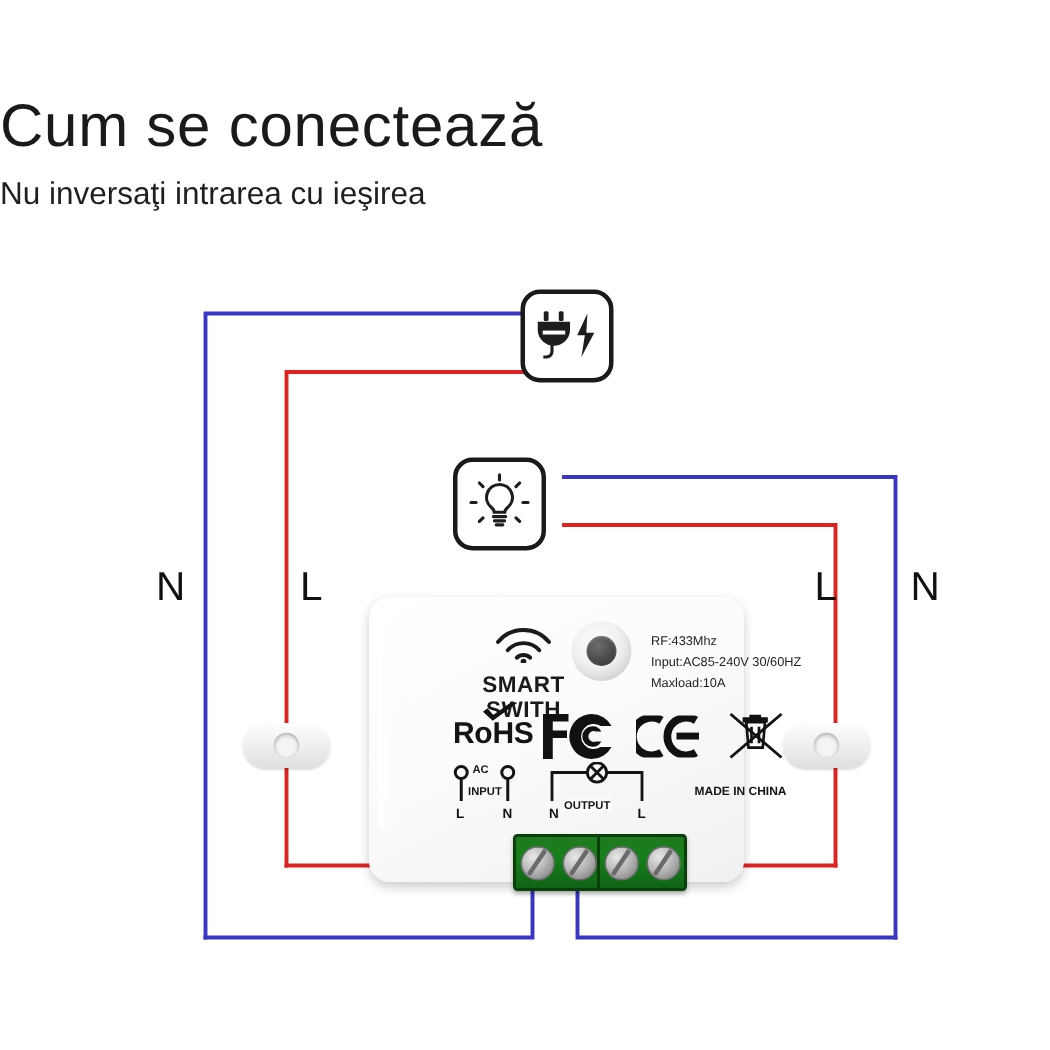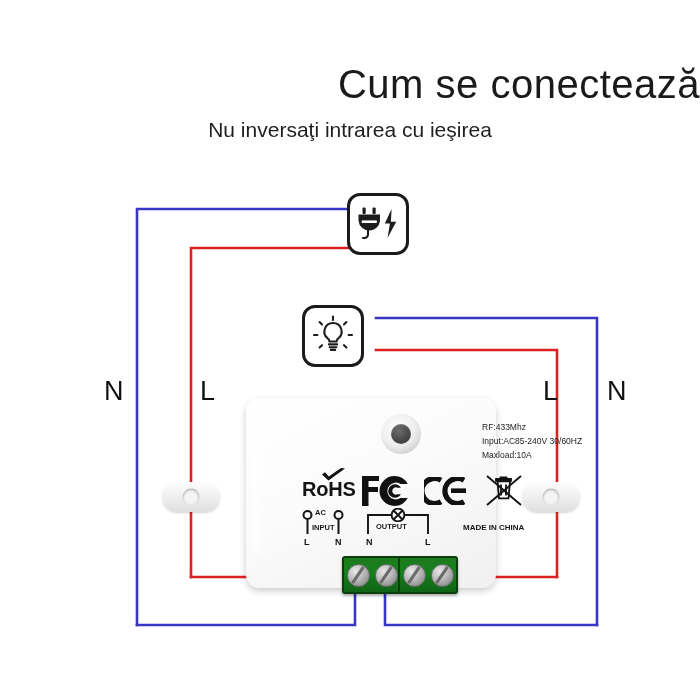--- a/index.html
+++ b/index.html
@@ -8,27 +8,26 @@
     background:#ffffff;
     font-family:"Liberation Sans", sans-serif;
     overflow:hidden;
     position:relative;
   }
   #stage{position:absolute;inset:0;width:700px;height:700px;}
 
   
   .title{
     position:absolute;left:0;top:62px;width:700px;
-    text-align:right;
+    text-align:left;
     font-size:40px;font-weight:400;color:#1a1a1a;
     letter-spacing:.5px;
   }
   .subtitle{
     position:absolute;left:0;top:118px;width:700px;
-    text-align:center;
     font-size:21px;font-weight:400;color:#1f1f1f;
   }
 
   
   .wires{position:absolute;left:0;top:0;width:700px;height:700px;}
 
   
   .rail-label{
     position:absolute;
     font-size:27px;color:#111;font-weight:400;
@@ -88,21 +87,20 @@
     transform:translate(-50%,-50%);
     width:20px;height:20px;border-radius:50%;
     background:radial-gradient(circle at 38% 32%,#6d6d6d 0%,#4a4a4a 55%,#343434 100%);
     box-shadow:inset 0 1px 2px rgba(255,255,255,.25);
   }
 
   .spec{
     position:absolute;left:188px;top:22px;width:125px;
     font-size:8.5px;color:#1d1d1d;line-height:1.65;
     white-space:nowrap;
-    margin-left:48px;
   }
 
   .certs{position:absolute;left:56px;top:78px;width:235px;height:30px;}
   .rohs{position:absolute;left:0;top:2px;}
   .rohs .tick{position:absolute;left:19px;top:-10px;}
   .rohs .txt{font-size:20px;font-weight:700;color:#141414;letter-spacing:-.2px;}
 
   .terminals{position:absolute;left:56px;top:112px;width:240px;height:38px;text-align:right;}
   .tm-lab{position:absolute;font-size:7.5px;font-weight:700;color:#161616;}
   .tm-big{position:absolute;font-size:9px;font-weight:700;color:#111;}
@@ -194,20 +192,32 @@
     <div class="dev-tab left">
       <div class="hole"></div>
     </div>
     <div class="dev-tab right">
       <div class="hole"></div>
     </div>
 
     <div class="dev-body">
       <div class="dev-gloss"></div>
 
+      <div class="brand">
+        <svg width="44" height="27" viewBox="0 0 44 27">
+          <g stroke="#1a1a1a" fill="none" stroke-width="2.6" stroke-linecap="round">
+            <path d="M5 13 A22 22 0 0 1 39 13"></path>
+            <path d="M11.5 18.5 A14 14 0 0 1 32.5 18.5"></path>
+            <path d="M17.5 23.5 A6.5 6.5 0 0 1 26.5 23.5"></path>
+          </g>
+          <circle cx="22" cy="26" r="1.9" fill="#1a1a1a"></circle>
+        </svg>
+        <div class="name">SMART</div>
+        <div class="name">SWITH</div>
+      </div>
 
       <div class="btn-led"></div>
 
       <div class="spec">
         <div>RF:433Mhz</div>
         <div>Input:AC85-240V 30/60HZ</div>
         <div>Maxload:10A</div>
       </div>
 
       <div class="certs">
@@ -262,21 +272,21 @@
         <div class="tm-big" style="left:2px;top:27px;">L</div>
         <div class="tm-big" style="left:33px;top:27px;">N</div>
 
         <svg style="position:absolute;left:62px;top:-2px" width="68" height="28" viewBox="0 0 68 28">
           <g stroke="#141414" stroke-width="1.9" fill="none">
             <circle cx="34" cy="7" r="6.4"></circle>
             <path d="M29.5 2.5 L38.5 11.5 M38.5 2.5 L29.5 11.5"></path>
             <path d="M27.6 7 H4 V26 M40.4 7 H64 V26"></path>
           </g>
         </svg>
-        <div class="tm-lab" style="left:73px;top:12px;background:#fbfbfb;padding:0 1px;">OUTPUT</div>
+        <div class="tm-lab" style="left:73px;top:22px;background:#fbfbfb;padding:0 1px;">OUTPUT</div>
         <div class="tm-big" style="left:64px;top:27px;">N</div>
         <div class="tm-big" style="left:123px;top:27px;">L</div>
 
         <div class="made">MADE IN CHINA</div>
       </div>
 
       <div class="block">
         <div class="blk-div" style="left:54px;"></div>
         <div class="screw"></div>
         <div class="screw"></div>

